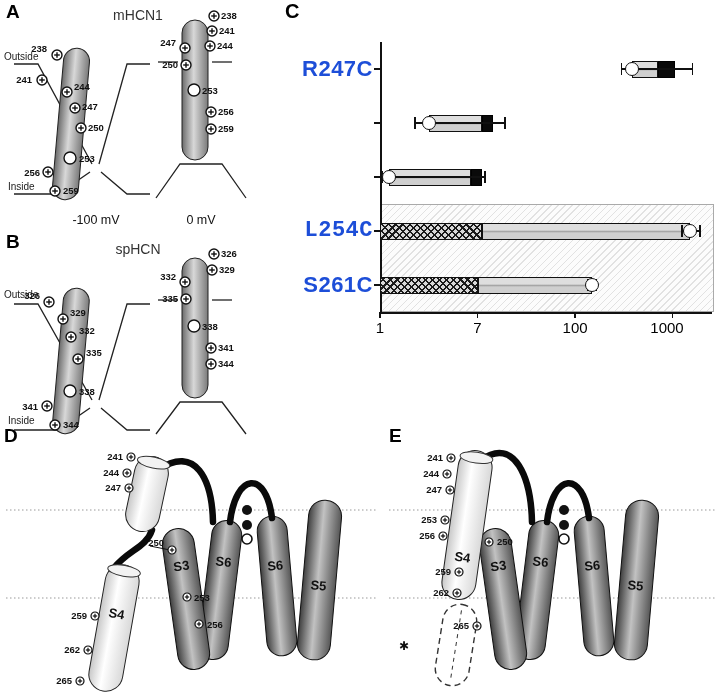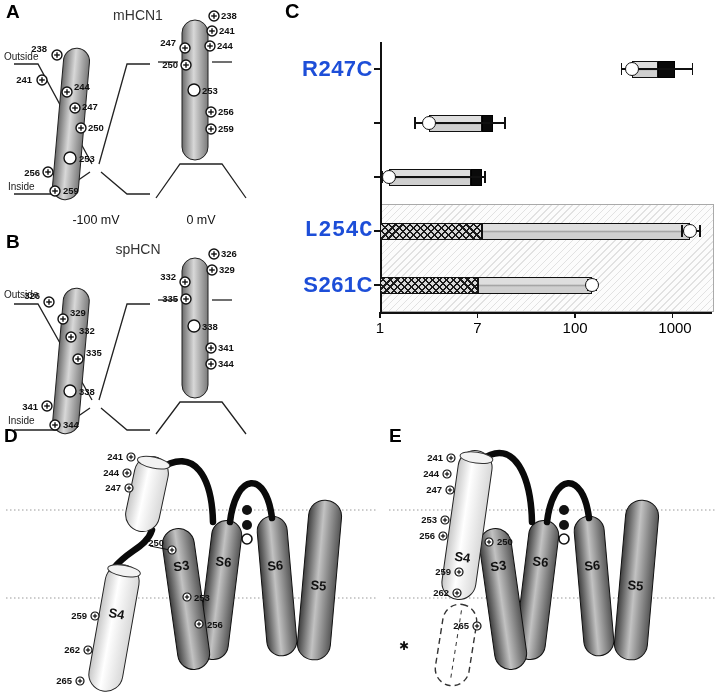--- a/index.html
+++ b/index.html
@@ -236,21 +236,21 @@
         <div class="errcap" style="left: 207.004px; top: 237px;"></div>
         <div class="errcap" style="left: 215.505px; top: 237px;"></div>
         <div class="circ" style="left: 205.268px; top: 236px;"></div>
         <div class="xtick" style="left: -0.8px; top: 270px;"></div>
         <div class="xticklab" style="left: -30px; top: 277px;">1</div>
         <div class="xtick" style="left: 96.7453px; top: 270px;"></div>
         <div class="xticklab" style="left: 67.5453px; top: 277px;">7</div>
         <div class="xtick" style="left: 194.291px; top: 270px;"></div>
         <div class="xticklab" style="left: 165.091px; top: 277px;">100</div>
         <div class="xtick" style="left: 291.836px; top: 270px;"></div>
-        <div class="xticklab" style="left: 265px; top: 277px;">1000</div>
+        <div class="xticklab" style="left: 257px; top: 277px;">1000</div>
       </div>
   <div class="cat" style="top: 56px;">R247C</div>
       <div class="cat" style="top: 218px; font-family: Liberation Mono, monospace;">L254C</div>
       <div class="cat" style="top: 272px;">S261C</div>
     </div>
 
   <svg width="385" height="266" viewBox="0 0 385 266" style="position:absolute;left:0;top:428px">
     <text class="panelletter" x="4" y="14">D</text>
     <line class="memline" x1="6" y1="82" x2="378" y2="82"></line>
     <line class="memline" x1="6" y1="170" x2="378" y2="170"></line>

